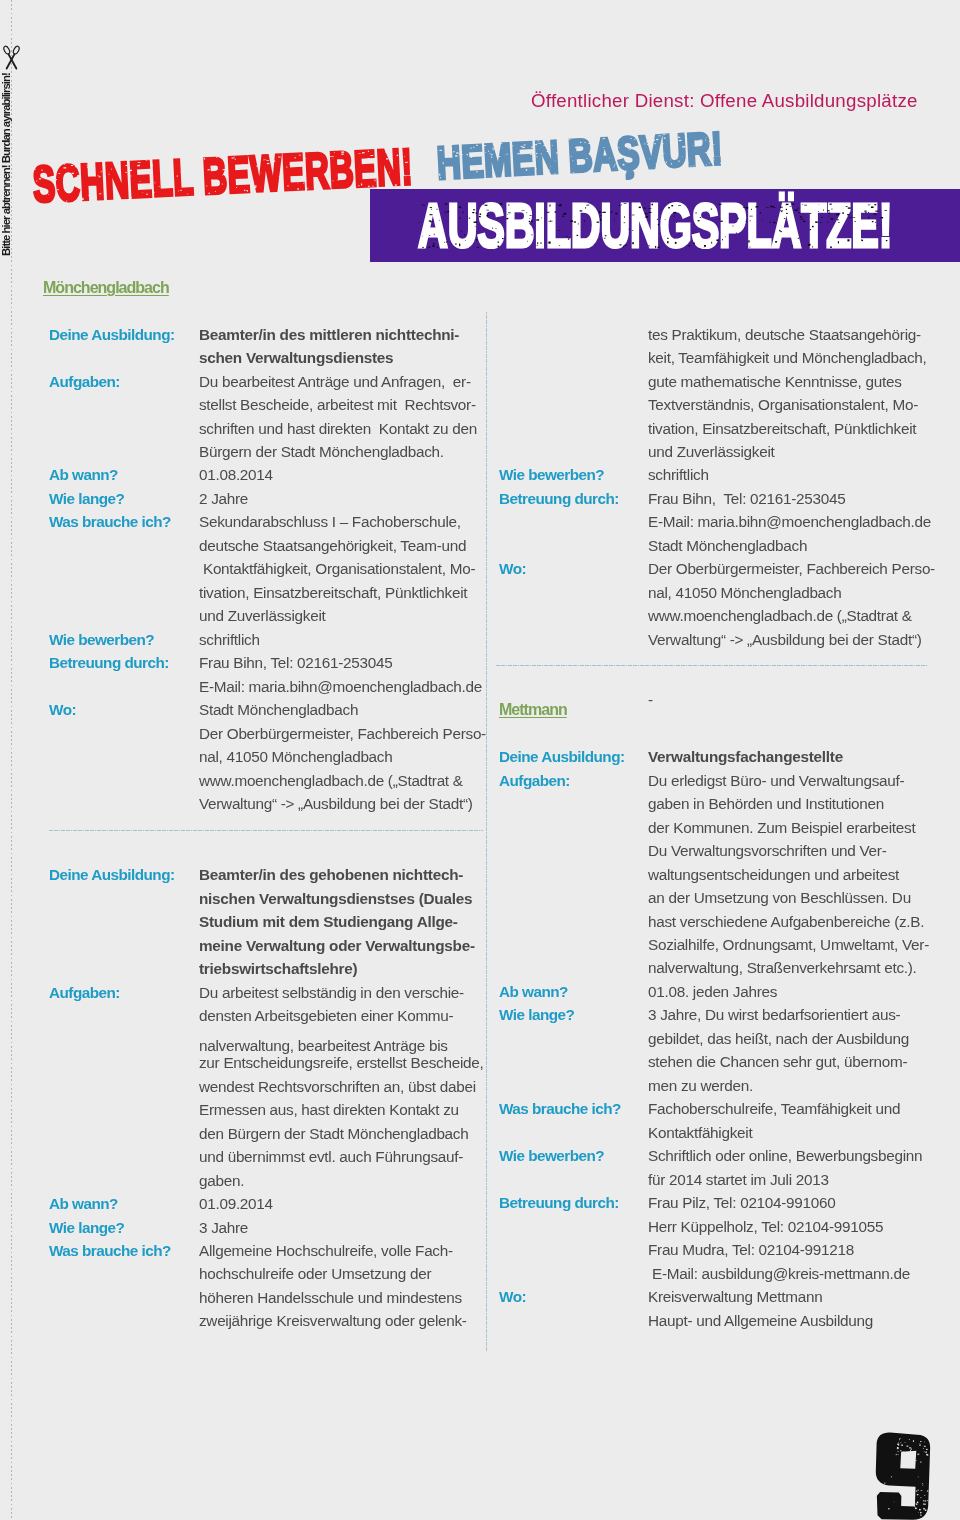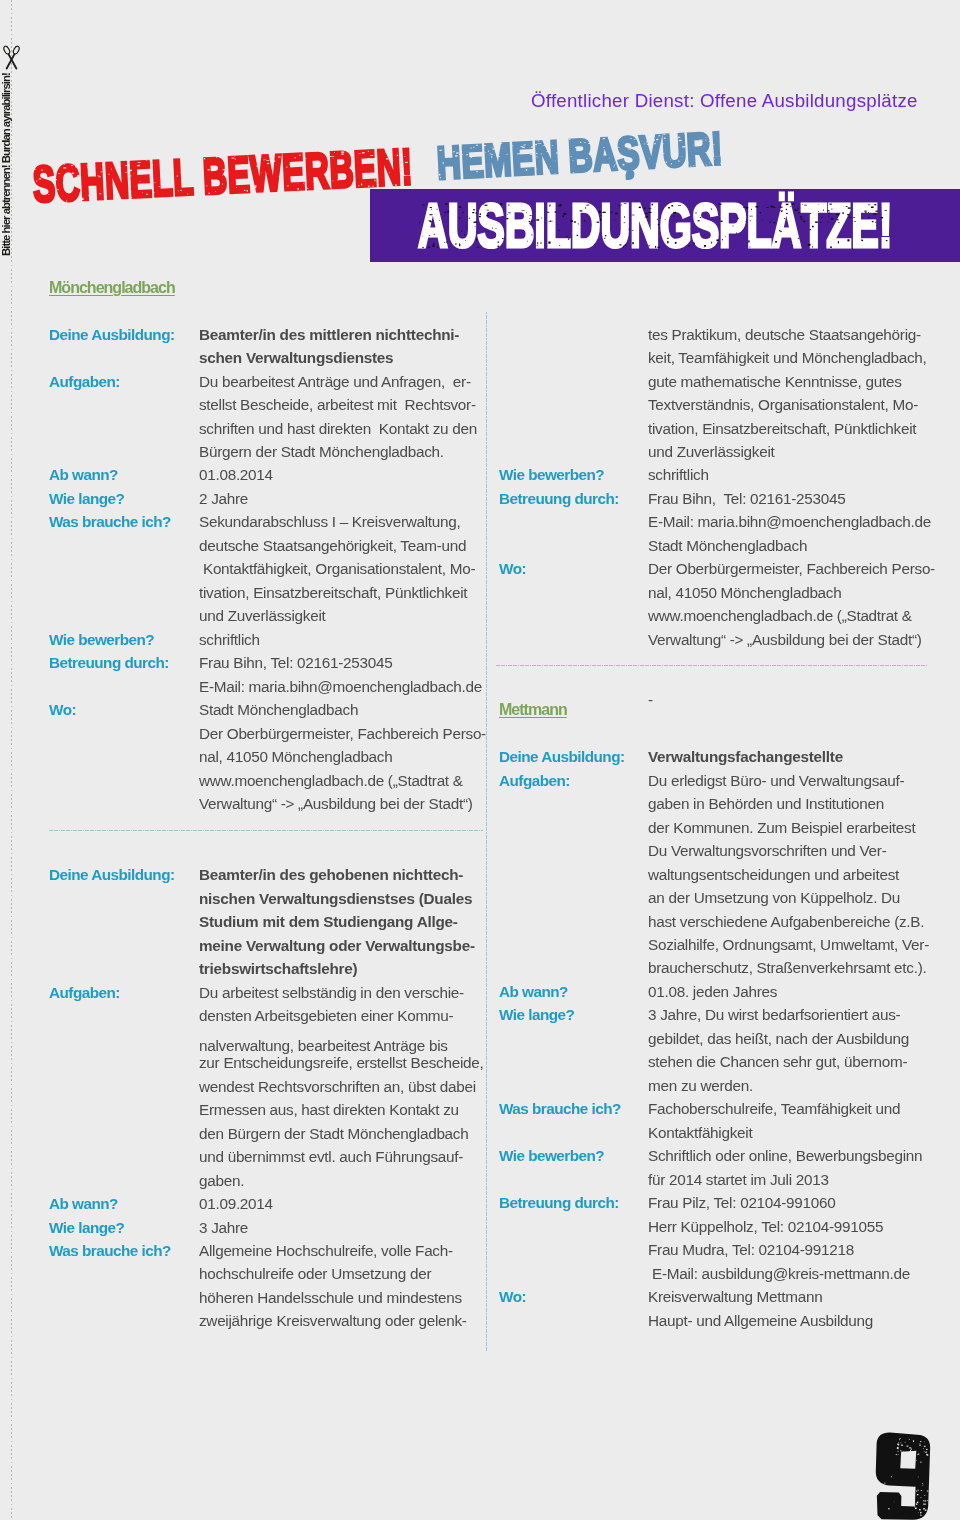--- a/index.html
+++ b/index.html
@@ -13,21 +13,21 @@
   
   .cutline{position:absolute;left:11px;top:0;width:1px;height:1520px;
            background:repeating-linear-gradient(to bottom,#b4b4b4 0 1.8px,transparent 1.8px 4.2px);}
   .scissors{position:absolute;left:2px;top:45px;width:19px;height:27px;}
   .cut-label{position:absolute;left:0;top:256px;
              transform:rotate(-90deg);transform-origin:0 0;
              font-size:11.4px;font-weight:700;color:#1d1d1b;white-space:nowrap;
              letter-spacing:-0.99px;line-height:12px;}
 
   
-  .kicker{position:absolute;left:531px;top:90px;font-size:18.7px;color:#6d28d9;
+  .kicker{position:absolute;left:531px;top:90px;font-size:18.7px;color:#be185d;
           letter-spacing:0.25px;white-space:nowrap;}
 
   .stampwrap{position:absolute;white-space:nowrap;}
   .stampwrap.thick{-webkit-text-stroke-width:3.2px;paint-order:stroke fill;}
   .stamp-red{left:33px;top:159px;color:#e8191b;-webkit-text-stroke-color:#e8191b;font-size:51px;line-height:1;
              font-family:"Liberation Sans",sans-serif;font-weight:700;
              letter-spacing:0.7px;
              transform:rotate(-2.73deg) scaleX(0.655);transform-origin:0 50%;}
   .stamp-blue{left:437px;top:140px;color:#5f8fb6;-webkit-text-stroke-color:#5f8fb6;font-size:46px;line-height:1;
               font-family:"Liberation Sans",sans-serif;font-weight:700;
@@ -803,38 +803,38 @@
         </mask>
       </defs>
       <path mask="url(#pn9mask)" fill="#111111" d="M16.0 0.4 L44.0 3.0 C50.6 4.6 53.6 9.0 53.2 16.0 L51.4 72.4 C50.6 81.2 46.0 85.6 37.4 85.8 L8.0 85.2 L4.2 81.4 L3.6 62.2 L6.6 58.6 L24.0 59.2 L26.4 62.6 L26.2 72.4 L39.0 72.8 L39.6 53.4 L15.0 52.4 C6.6 51.2 2.4 46.6 2.6 38.4 L3.4 10.6 C4.3 3.4 8.6 0.1 16.0 0.4 Z
   M26.2 19.2 L25.4 35.4 L39.3 35.8 L40.3 18.4 Z"></path>
     </svg>
 
   </div>
 
   <div class="vline"></div>
 
-  <div class="city" style="left:49px;top:279px">Mönchengladbach</div>
+  <div class="city" style="left:43px;top:279px">Mönchengladbach</div>
 
   <div class="colL">
 
     <div class="lbl" style="left:49px;top:327.6px">Deine Ausbildung:</div>
     <div class="val b" style="left:199px;top:327.6px">Beamter/in des mittleren nichttechni-</div>
     <div class="val b" style="left:199px;top:351.1px">schen Verwaltungsdienstes</div>
     <div class="lbl" style="left:49px;top:374.5px">Aufgaben:</div>
     <div class="val" style="left:199px;top:374.5px">Du bearbeitest Anträge und Anfragen,  er-</div>
     <div class="val" style="left:199px;top:398.0px">stellst Bescheide, arbeitest mit  Rechtsvor-</div>
     <div class="val" style="left:199px;top:421.5px">schriften und hast direkten  Kontakt zu den</div>
     <div class="val" style="left:199px;top:444.9px">Bürgern der Stadt Mönchengladbach.</div>
     <div class="lbl" style="left:49px;top:468.4px">Ab wann?</div>
     <div class="val" style="left:199px;top:468.4px">01.08.2014</div>
     <div class="lbl" style="left:49px;top:491.9px">Wie lange?</div>
     <div class="val" style="left:199px;top:491.9px">2 Jahre</div>
     <div class="lbl" style="left:49px;top:515.4px">Was brauche ich?</div>
-    <div class="val" style="left:199px;top:515.4px">Sekundarabschluss I – Kreisverwaltung,</div>
+    <div class="val" style="left:199px;top:515.4px">Sekundarabschluss I – Fachoberschule,</div>
     <div class="val" style="left:199px;top:538.8px">deutsche Staatsangehörigkeit, Team-und</div>
     <div class="val" style="left:199px;top:562.3px"> Kontaktfähigkeit, Organisationstalent, Mo-</div>
     <div class="val" style="left:199px;top:585.8px">tivation, Einsatzbereitschaft, Pünktlichkeit</div>
     <div class="val" style="left:199px;top:609.2px">und Zuverlässigkeit</div>
     <div class="lbl" style="left:49px;top:632.7px">Wie bewerben?</div>
     <div class="val" style="left:199px;top:632.7px">schriftlich</div>
     <div class="lbl" style="left:49px;top:656.2px">Betreuung durch:</div>
     <div class="val" style="left:199px;top:656.2px">Frau Bihn, Tel: 02161-253045</div>
     <div class="val" style="left:199px;top:679.6px">E-Mail: maria.bihn@moenchengladbach.de</div>
     <div class="lbl" style="left:49px;top:703.1px">Wo:</div>
@@ -898,24 +898,24 @@
     <div class="city" style="left:499px;top:701px">Mettmann</div>
 
     <div class="lbl" style="left:499px;top:750.2px">Deine Ausbildung:</div>
     <div class="val b" style="left:648px;top:750.2px">Verwaltungsfachangestellte</div>
     <div class="lbl" style="left:499px;top:773.7px">Aufgaben:</div>
     <div class="val" style="left:648px;top:773.7px">Du erledigst Büro- und Verwaltungsauf-</div>
     <div class="val" style="left:648px;top:797.1px">gaben in Behörden und Institutionen</div>
     <div class="val" style="left:648px;top:820.6px">der Kommunen. Zum Beispiel erarbeitest</div>
     <div class="val" style="left:648px;top:844.1px">Du Verwaltungsvorschriften und Ver-</div>
     <div class="val" style="left:648px;top:867.5px">waltungsentscheidungen und arbeitest</div>
-    <div class="val" style="left:648px;top:891.0px">an der Umsetzung von Küppelholz. Du</div>
+    <div class="val" style="left:648px;top:891.0px">an der Umsetzung von Beschlüssen. Du</div>
     <div class="val" style="left:648px;top:914.5px">hast verschiedene Aufgabenbereiche (z.B.</div>
     <div class="val" style="left:648px;top:938.0px">Sozialhilfe, Ordnungsamt, Umweltamt, Ver-</div>
-    <div class="val" style="left:648px;top:961.4px">braucherschutz, Straßenverkehrsamt etc.).</div>
+    <div class="val" style="left:648px;top:961.4px">nalverwaltung, Straßenverkehrsamt etc.).</div>
     <div class="lbl" style="left:499px;top:984.9px">Ab wann?</div>
     <div class="val" style="left:648px;top:984.9px">01.08. jeden Jahres</div>
     <div class="lbl" style="left:499px;top:1008.4px">Wie lange?</div>
     <div class="val" style="left:648px;top:1008.4px">3 Jahre, Du wirst bedarfsorientiert aus-</div>
     <div class="val" style="left:648px;top:1031.8px">gebildet, das heißt, nach der Ausbildung</div>
     <div class="val" style="left:648px;top:1055.3px">stehen die Chancen sehr gut, übernom-</div>
     <div class="val" style="left:648px;top:1078.8px">men zu werden.</div>
     <div class="lbl" style="left:499px;top:1102.2px">Was brauche ich?</div>
     <div class="val" style="left:648px;top:1102.2px">Fachoberschulreife, Teamfähigkeit und</div>
     <div class="val" style="left:648px;top:1125.7px">Kontaktfähigkeit</div>

